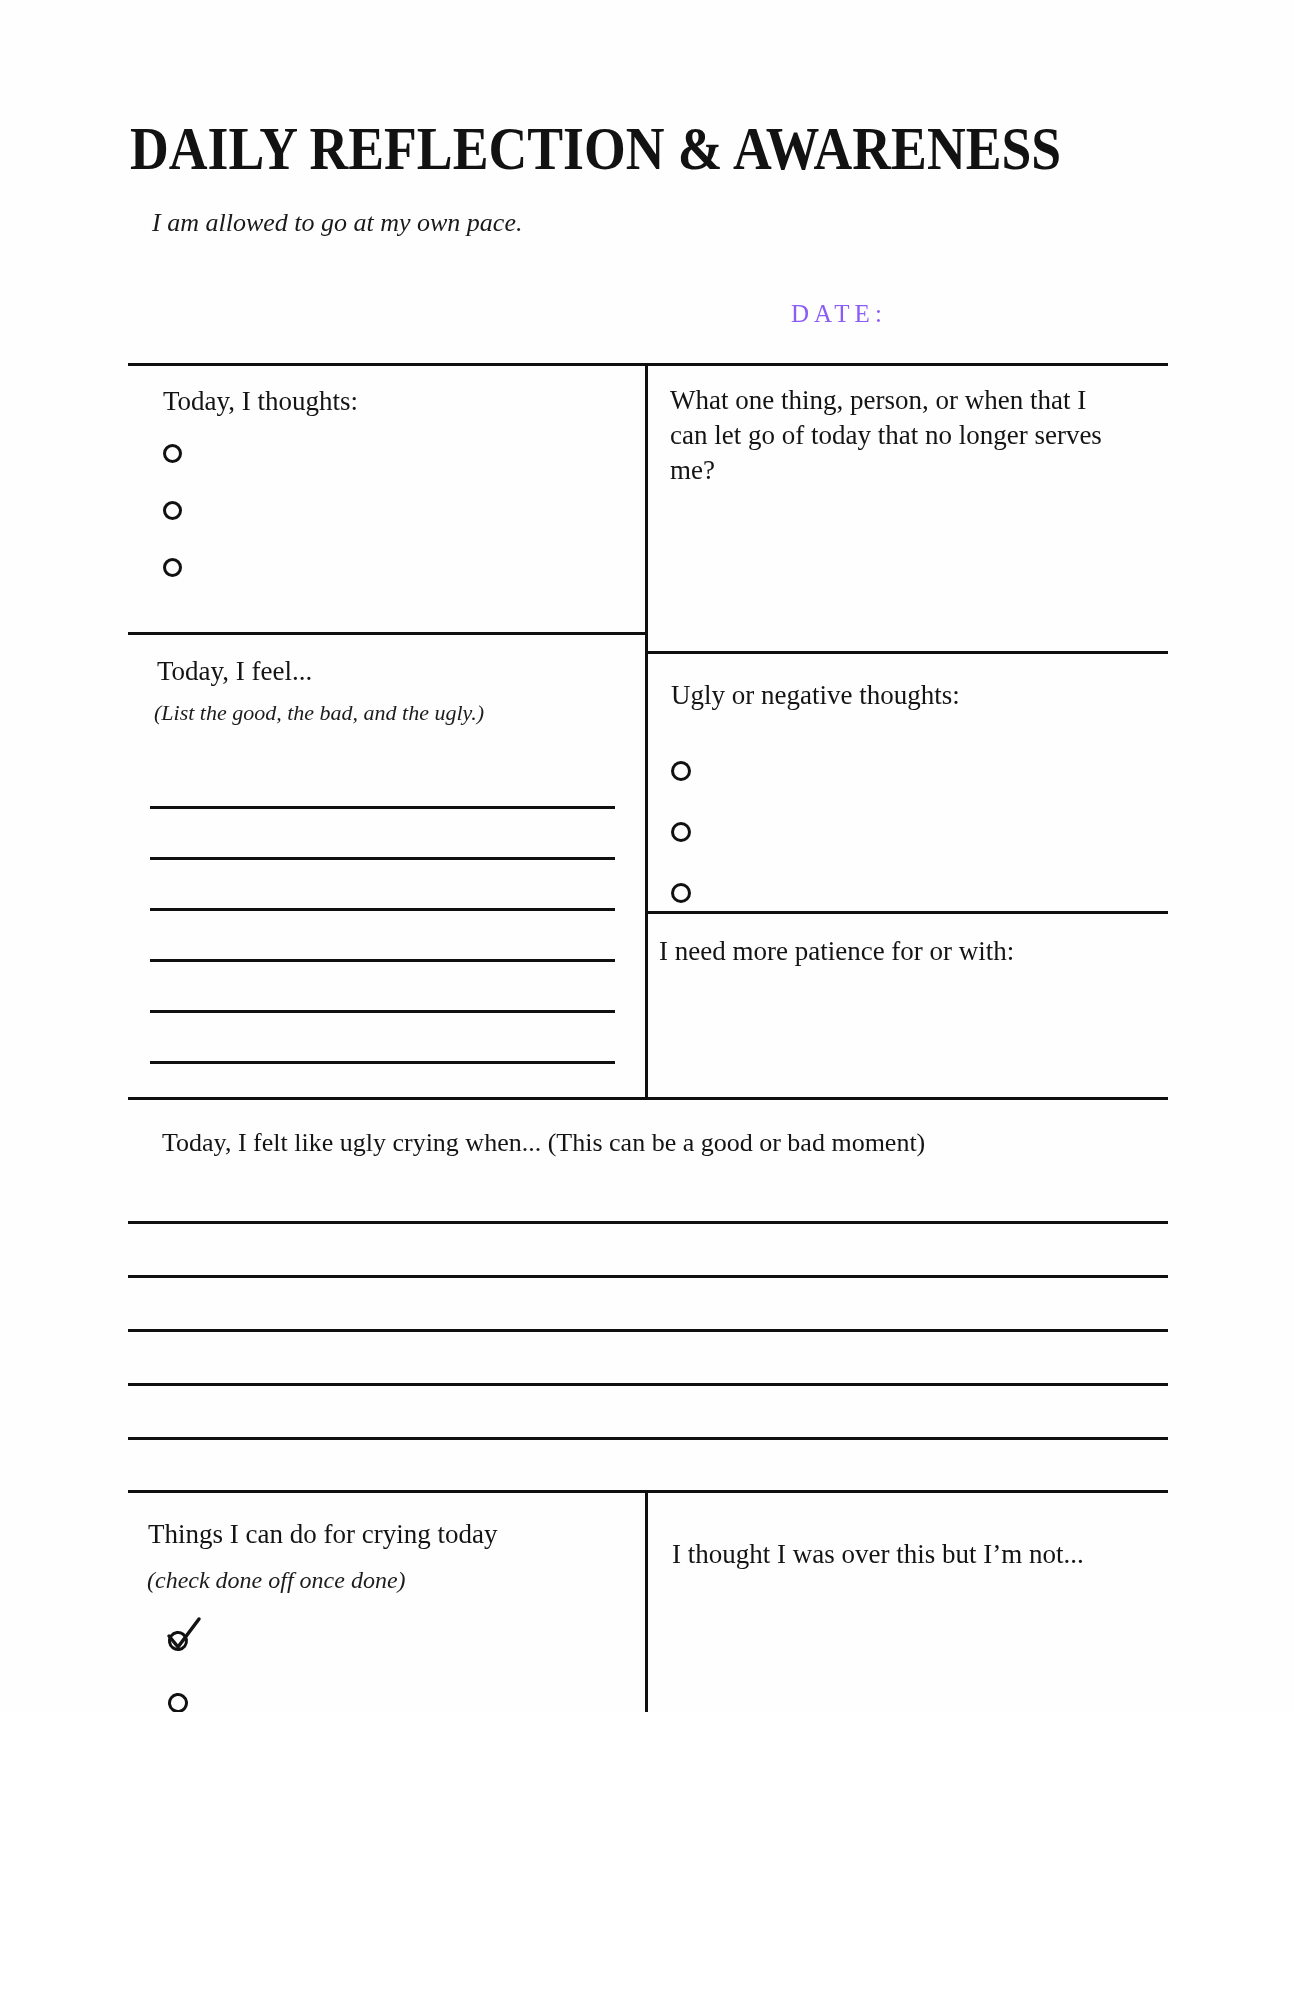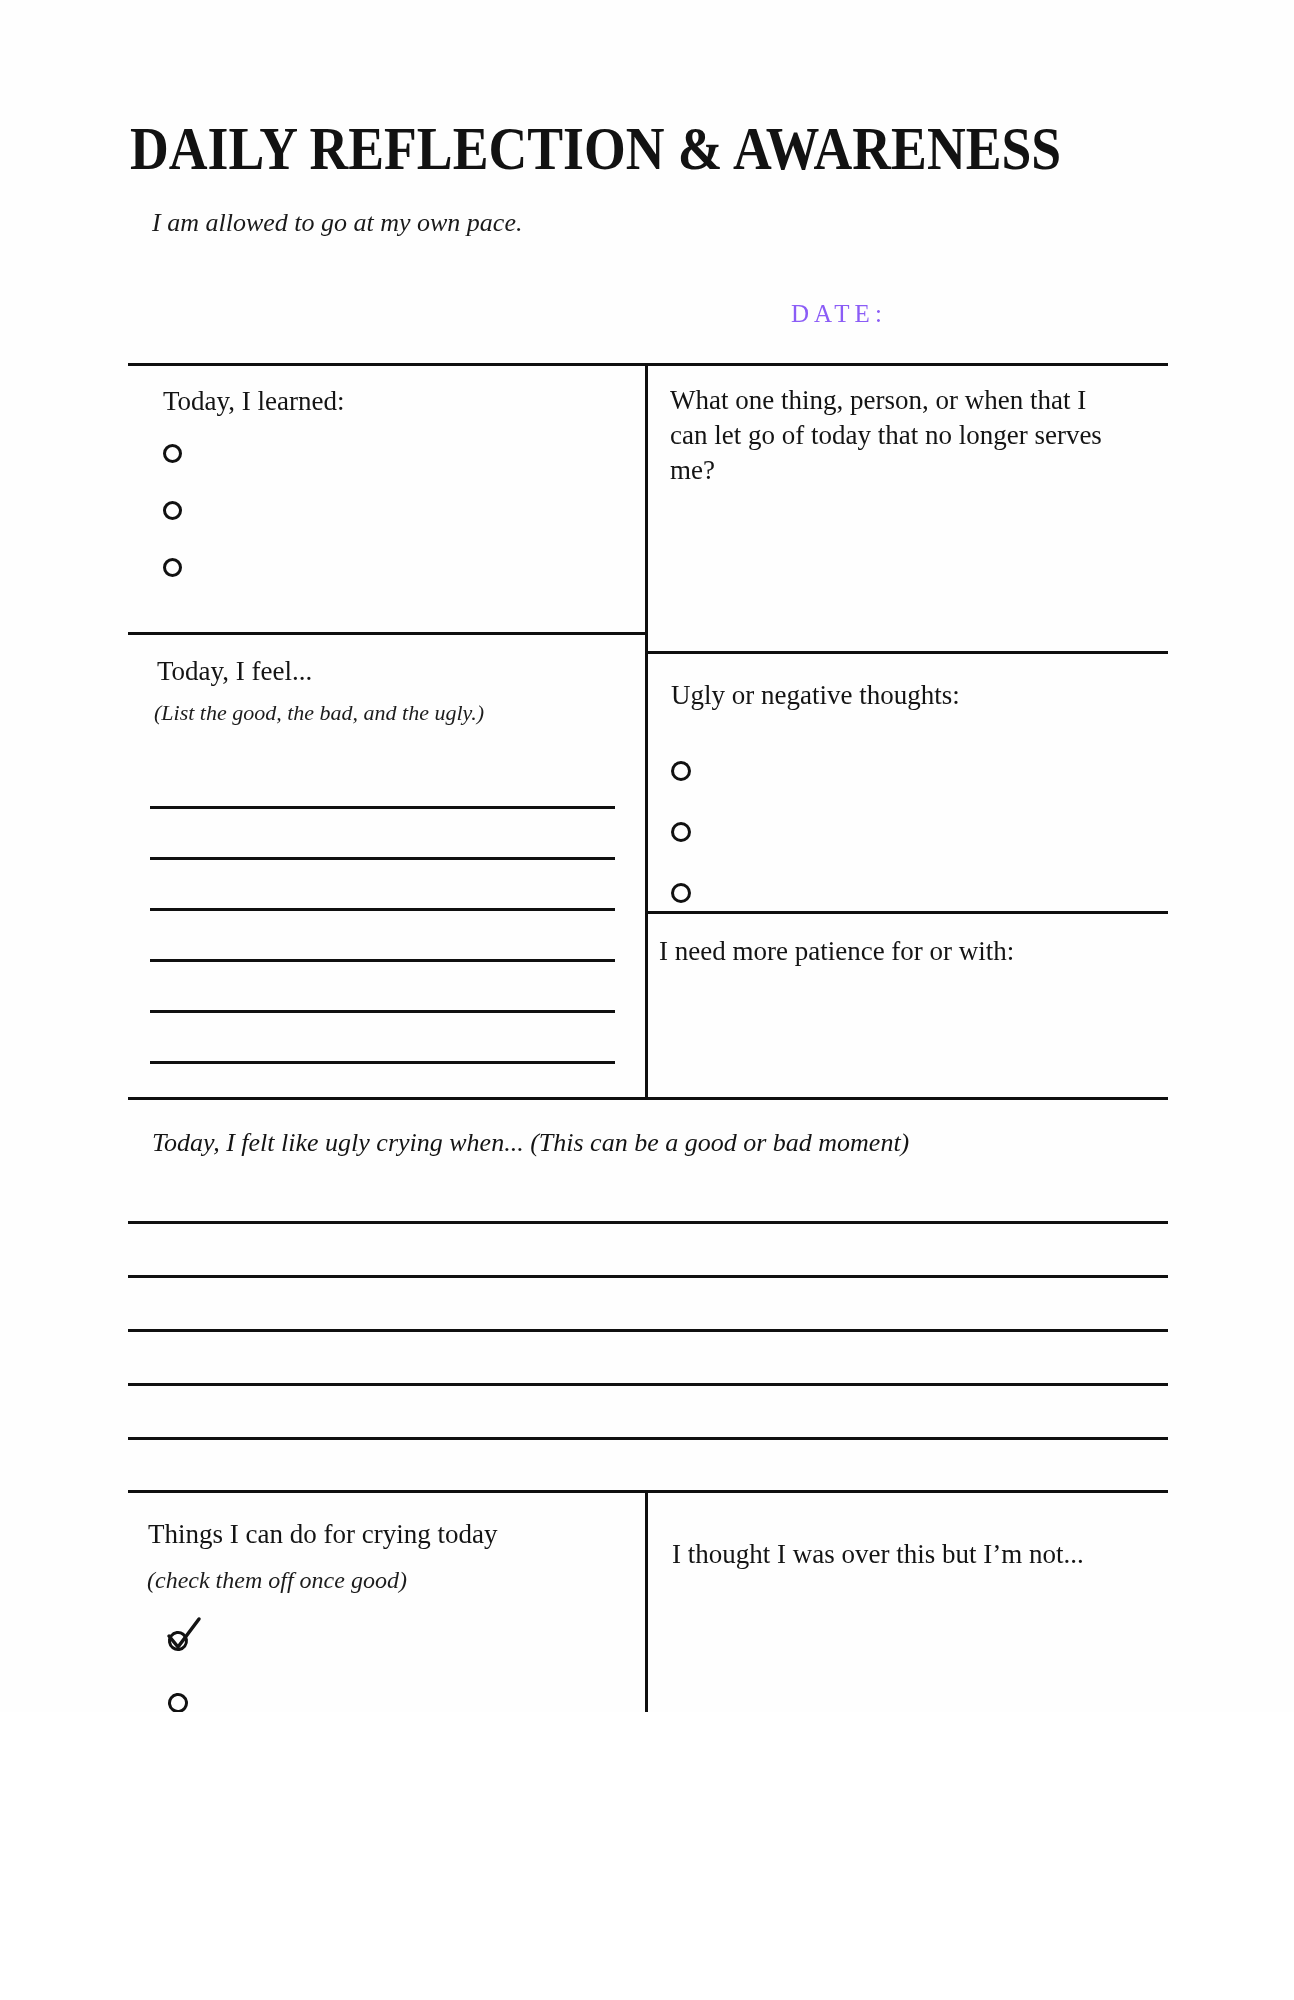--- a/index.html
+++ b/index.html
@@ -52,21 +52,21 @@
 
   <div class="abs date-label" style="left:791px;top:300px;">DATE:</div>
 
   <div class="abs hline" style="left:128px;top:363px;width:1040px;"></div>
   <div class="abs vline" style="left:645px;top:363px;height:737px;"></div>
   <div class="abs hline" style="left:128px;top:632px;width:519px;"></div>
   <div class="abs hline" style="left:645px;top:651px;width:523px;"></div>
   <div class="abs hline" style="left:645px;top:911px;width:523px;"></div>
   <div class="abs hline" style="left:128px;top:1097px;width:1040px;"></div>
 
-  <div class="abs sec-title" style="left:163px;top:386px;">Today, I learned:</div>
+  <div class="abs sec-title" style="left:163px;top:386px;">Today, I thoughts:</div>
   <div class="abs bullets bullets-learned" style="left:163px;top:444px;">
       <span class="circle"></span>
       <span class="circle"></span>
       <span class="circle"></span>
     </div>
 
   <div class="abs cell-text" style="left:670px;top:383px;width:450px;">What one thing, person, or when that I can let go of today that no longer serves me?</div>
 
   <div class="abs sec-title" style="left:157px;top:656px;">Today, I feel...</div>
   <div class="abs sec-note" style="left:154px;top:700px;font-size:22px;">(List the good, the bad, and the ugly.)</div>
@@ -81,34 +81,34 @@
 
   <div class="abs sec-title" style="left:671px;top:680px;">Ugly or negative thoughts:</div>
   <div class="abs bullets bullets-neg" style="left:671px;top:761px;">
       <span class="circle"></span>
       <span class="circle"></span>
       <span class="circle"></span>
     </div>
 
   <div class="abs sec-title" style="left:659px;top:936px;">I need more patience for or with:</div>
 
-  <div class="abs sec-title" style="left:152px;top:1128px;font-size:26px;font-style:italic;">Today, I felt like ugly crying when... (This can be a good or bad moment)</div>
+  <div class="abs sec-title" style="left:162px;top:1128px;font-size:26px;">Today, I felt like ugly crying when... (This can be a good or bad moment)</div>
   <div class="abs biglines" style="left:128px;top:1221px;">
       <div class="wline"></div>
       <div class="wline"></div>
       <div class="wline"></div>
       <div class="wline"></div>
       <div class="wline"></div>
     </div>
 
   <div class="abs hline" style="left:128px;top:1490px;width:1040px;"></div>
   <div class="abs vline" style="left:645px;top:1490px;height:370px;"></div>
 
   <div class="abs sec-title" style="left:148px;top:1519px;">Things I can do for crying today</div>
-  <div class="abs sec-note" style="left:147px;top:1567px;font-size:24px;">(check them off once good)</div>
+  <div class="abs sec-note" style="left:147px;top:1567px;font-size:24px;">(check done off once done)</div>
   <div class="abs checks" style="left:168px;top:1631px;">
       <span class="checkwrap">
         <span class="circle"></span>
         <svg class="check" viewBox="0 0 40 38">
           <path d="M6 22 L15 33 L36 5" fill="none" stroke="#141414" stroke-width="3.5" stroke-linecap="round" stroke-linejoin="round"></path>
         </svg>
       </span>
       <span class="checkwrap">
         <span class="circle"></span>
       </span>

